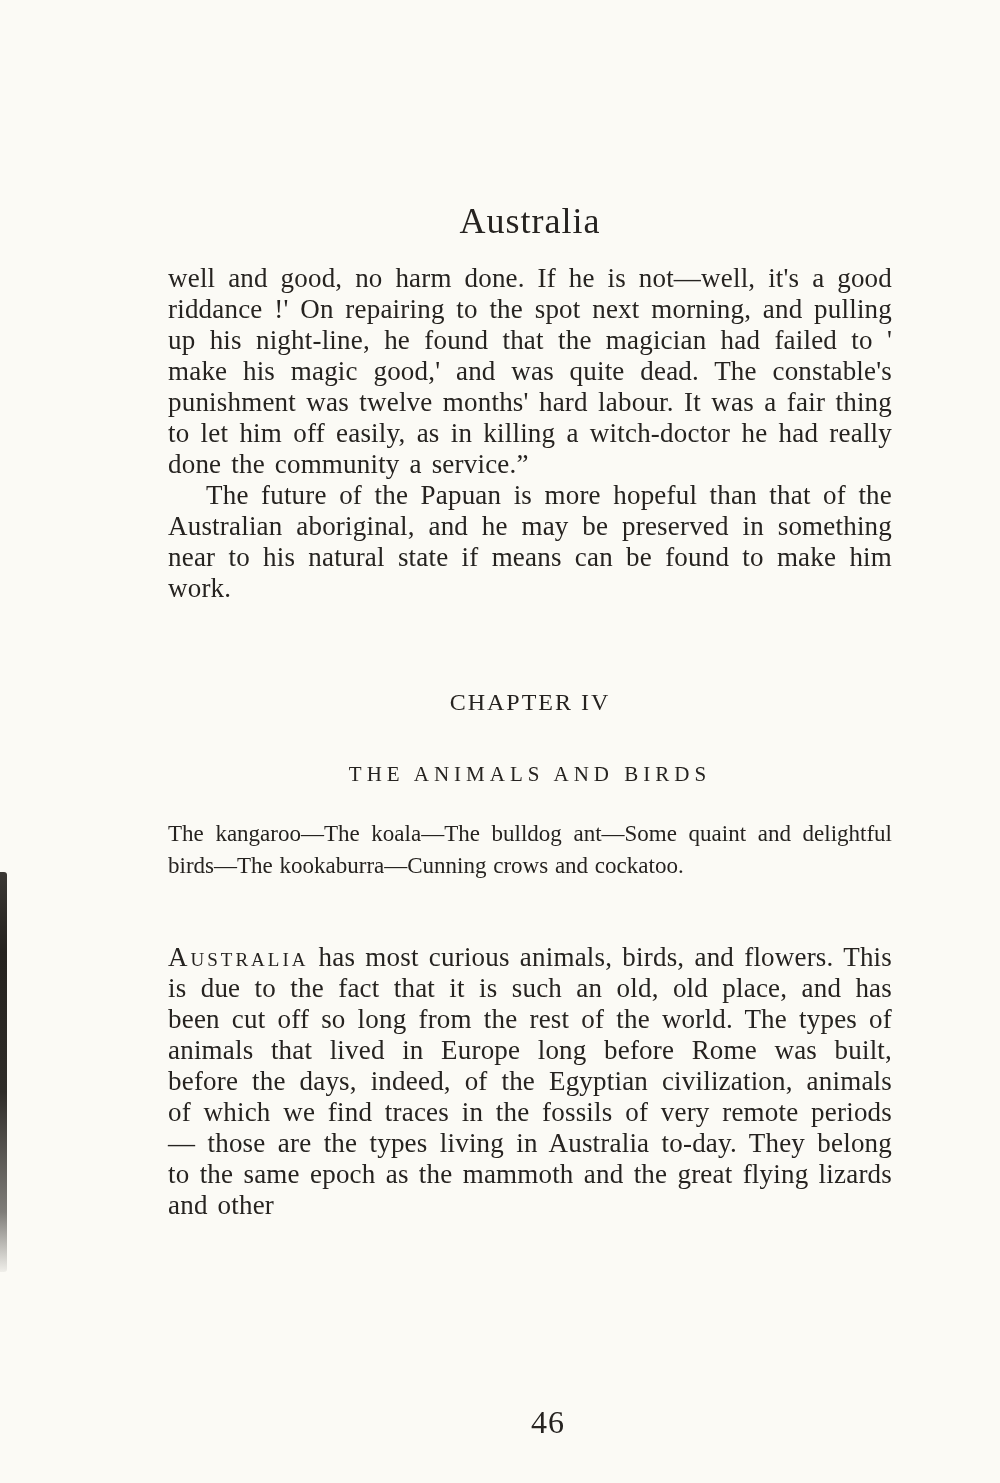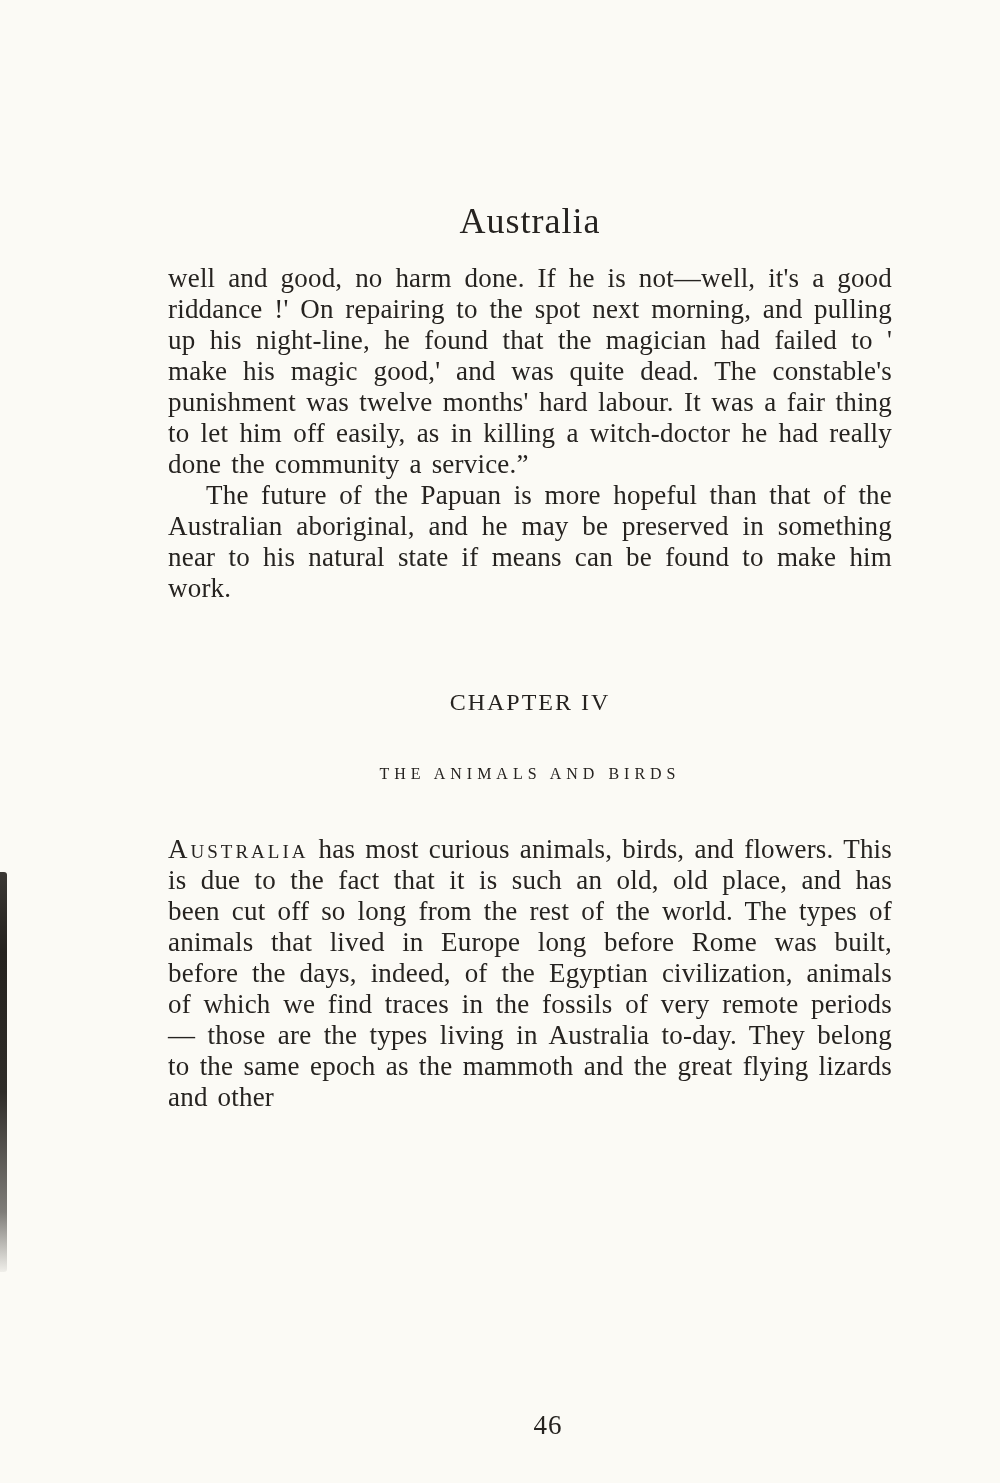--- a/index.html
+++ b/index.html
@@ -70,47 +70,47 @@
     font-weight: normal;
     font-size: 24px;
     letter-spacing: 2px;
     line-height: 36px;
   }
   .chapter-subtitle {
     margin: 0;
     margin-top: 42px;
     text-align: center;
     font-weight: normal;
-    font-size: 16px;
+    font-size: 21px;
     letter-spacing: 5px;
     line-height: 24px;
   }
   .chapter-summary {
     margin: 0;
     margin-top: 32px;
     font-size: 23px;
     line-height: 32px;
     text-align: justify;
     word-spacing: 1px;
   }
   .first-para {
-    margin-top: 48px;
+    margin-top: 60px;
   }
   .lead-smallcaps {
     font-variant: small-caps;
     letter-spacing: 3px;
     font-size: 27px;
   }
   .page-number {
     position: absolute;
     left: 186px;
     width: 724px;
     bottom: 42px;
     text-align: center;
-    font-size: 27px;
+    font-size: 32px;
     letter-spacing: 1px;
   }
 </style>
 </head>
 <body>
 
 <div class="page">
 
   <div class="scan-artifact"></div>
 
@@ -119,20 +119,21 @@
     <h1 class="running-header">Australia</h1>
 
     <p class="body-text para-continuation">well and good, no harm done.  If he is not—well, it's a good riddance !'  On repairing to the spot next morning, and pulling up his night-line, he found that the magician had failed to ' make his magic good,' and was quite dead.  The constable's punishment was twelve months' hard labour.  It was a fair thing to let him off easily, as in killing a witch-doctor he had really done the community a service.”</p>
 
     <p class="body-text indent">The future of the Papuan is more hopeful than that of the Australian aboriginal, and he may be preserved in something near to his natural state if means can be found to make him work.</p>
 
     <h2 class="chapter-heading">CHAPTER IV</h2>
 
     <h3 class="chapter-subtitle">THE ANIMALS AND BIRDS</h3>
 
+    <p class="chapter-summary">The kangaroo—The koala—The bulldog ant—Some quaint and delightful birds—The kookaburra—Cunning crows and cockatoo.</p>
 
     <p class="body-text first-para"><span class="lead-smallcaps">Australia</span><span> has most curious animals, birds, and flowers.  This is due to the fact that it is such an old, old place, and has been cut off so long from the rest of the world.  The types of animals that lived in Europe long before Rome was built, before the days, indeed, of the Egyptian civilization, animals of which we find traces in the fossils of very remote periods — those are the types living in Australia to-day.  They belong to the same epoch as the mammoth and the great flying lizards and other</span></p>
 
   </div>
 
   <div class="page-number">46</div>
 
 </div>
 
 </body></html>

